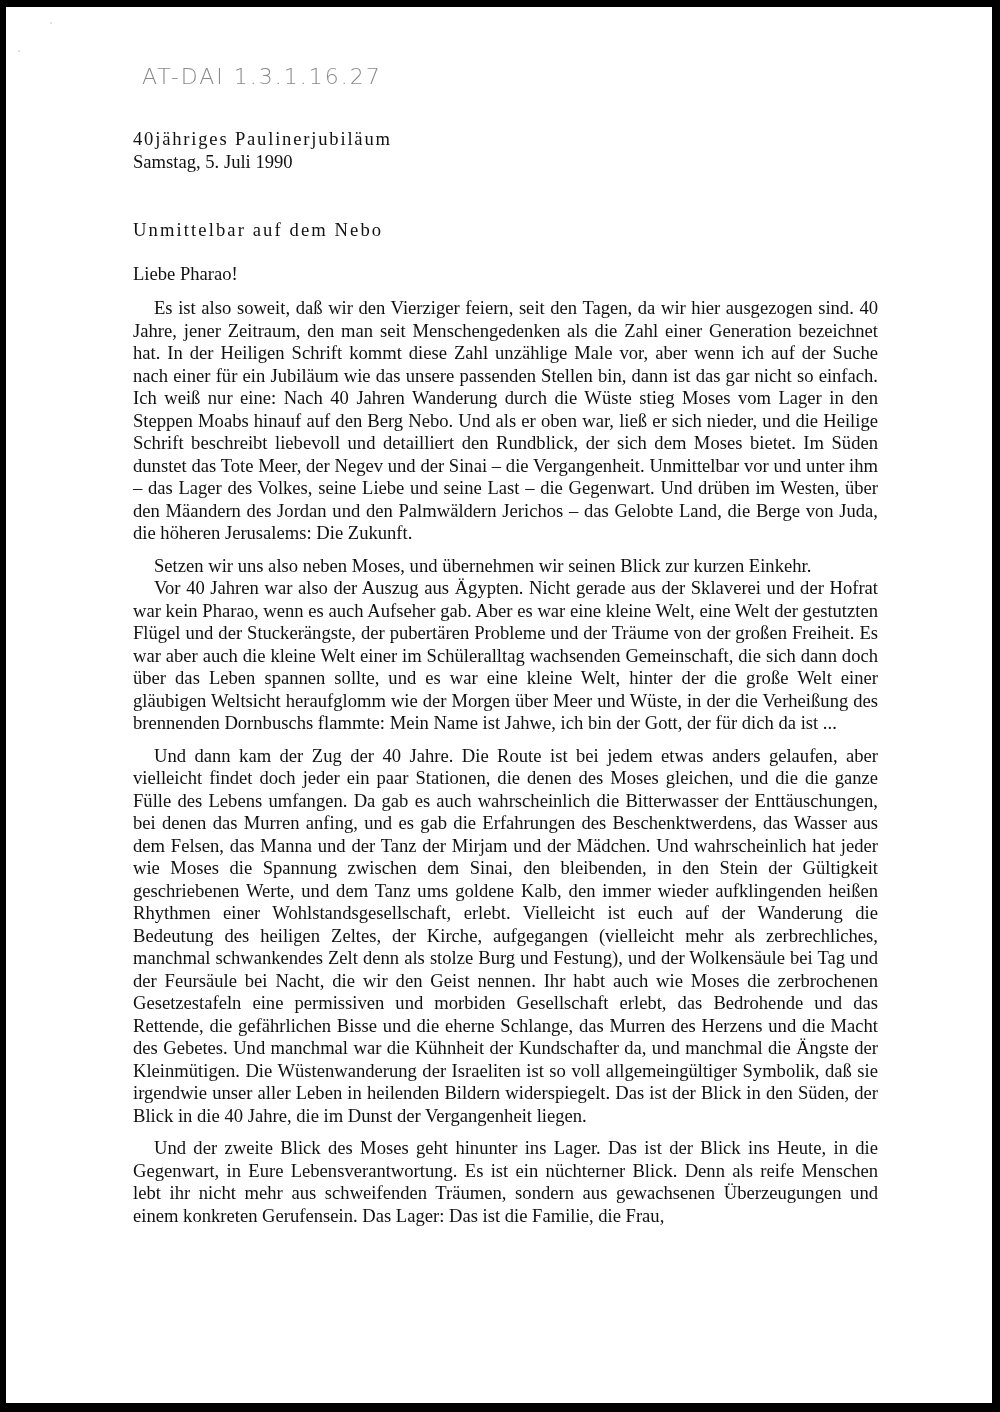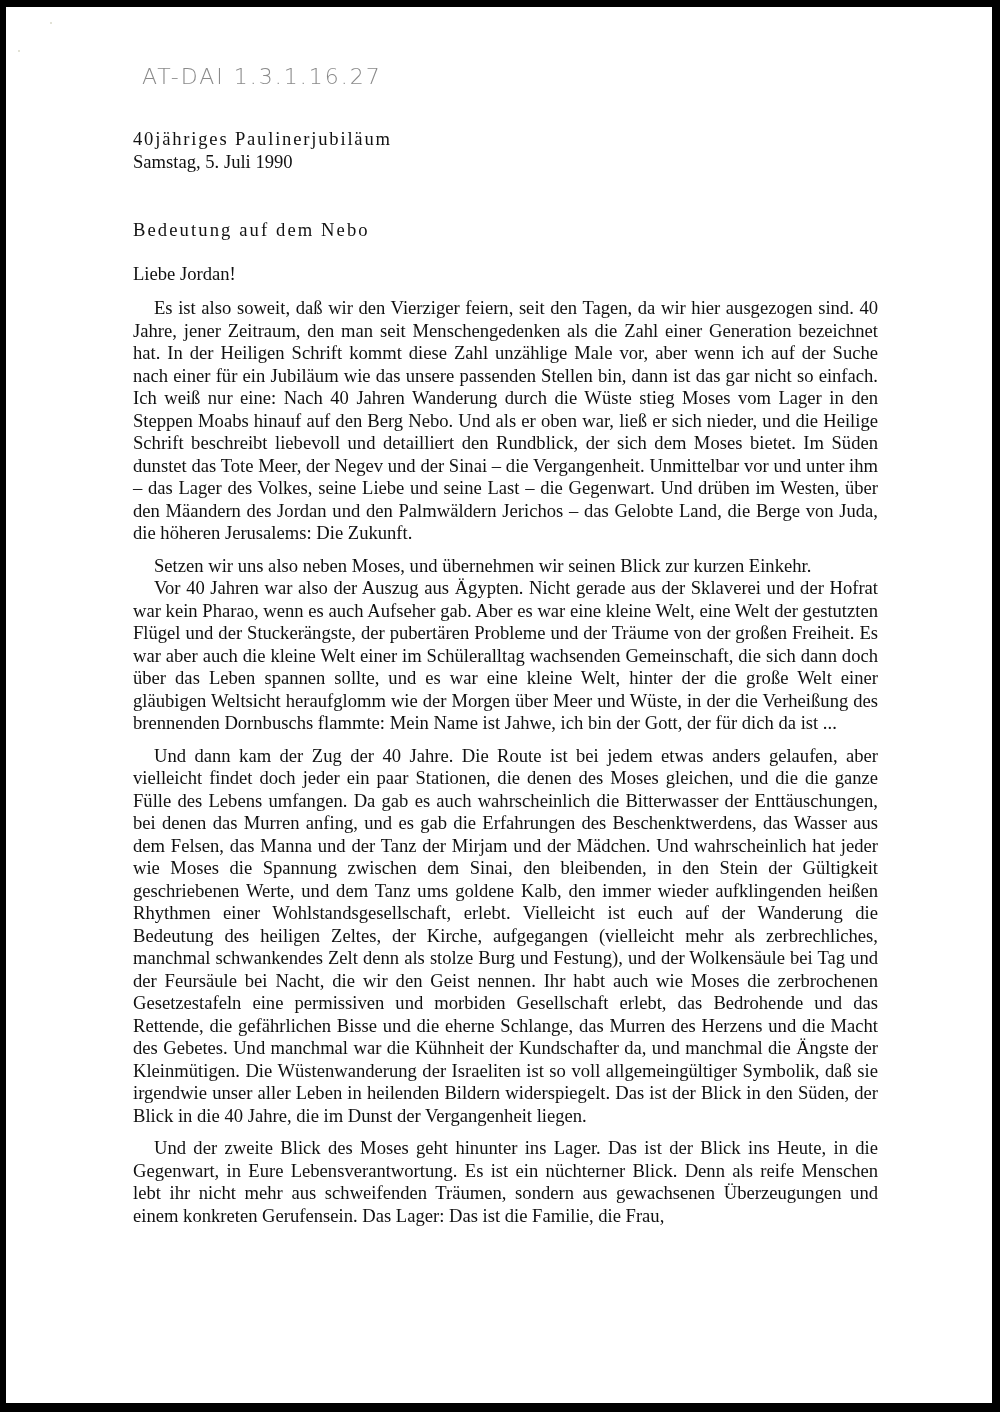--- a/index.html
+++ b/index.html
@@ -104,23 +104,23 @@
 
 <div class="page">
   <span class="speck" style="left:44px;top:15px;"></span>
   <span class="speck" style="left:12px;top:43px;"></span>
 
   <div class="archive-sig">AT-DAI 1.3.1.16.27</div>
 
   <div class="heading1">40jähriges Paulinerjubiläum</div>
   <div class="dateline">Samstag, 5. Juli 1990</div>
 
-  <h1 class="title">Bedeutung auf dem Nebo</h1>
+  <h1 class="title">Unmittelbar auf dem Nebo</h1>
 
-  <div class="salutation">Liebe Jordan!</div>
+  <div class="salutation">Liebe Pharao!</div>
 
   <div class="body-text">
     <p>Es ist also soweit, daß wir den Vierziger feiern, seit den Tagen, da wir hier ausgezogen sind. 40 Jahre, jener Zeitraum, den man seit Menschengedenken als die Zahl einer Generation bezeichnet hat. In der Heiligen Schrift kommt diese Zahl unzählige Male vor, aber wenn ich auf der Suche nach einer für ein Jubiläum wie das unsere passenden Stellen bin, dann ist das gar nicht so einfach. Ich weiß nur eine: Nach 40 Jahren Wanderung durch die Wüste stieg Moses vom Lager in den Steppen Moabs hinauf auf den Berg Nebo. Und als er oben war, ließ er sich nieder, und die Heilige Schrift beschreibt liebevoll und detailliert den Rundblick, der sich dem Moses bietet. Im Süden dunstet das Tote Meer, der Negev und der Sinai – die Vergangenheit. Unmittelbar vor und unter ihm – das Lager des Volkes, seine Liebe und seine Last – die Gegenwart. Und drüben im Westen, über den Mäandern des Jordan und den Palmwäldern Jerichos – das Gelobte Land, die Berge von Juda, die höheren Jerusalems: Die Zukunft.</p>
     <p class="gap-before">Setzen wir uns also neben Moses, und übernehmen wir seinen Blick zur kurzen Einkehr.</p>
     <p>Vor 40 Jahren war also der Auszug aus Ägypten. Nicht gerade aus der Sklaverei und der Hofrat war kein Pharao, wenn es auch Aufseher gab. Aber es war eine kleine Welt, eine Welt der gestutzten Flügel und der Stuckerängste, der pubertären Probleme und der Träume von der großen Freiheit. Es war aber auch die kleine Welt einer im Schüleralltag wachsenden Gemeinschaft, die sich dann doch über das Leben spannen sollte, und es war eine kleine Welt, hinter der die große Welt einer gläubigen Weltsicht heraufglomm wie der Morgen über Meer und Wüste, in der die Verheißung des brennenden Dornbuschs flammte: Mein Name ist Jahwe, ich bin der Gott, der für dich da ist ...</p>
     <p class="gap-before">Und dann kam der Zug der 40 Jahre. Die Route ist bei jedem etwas anders gelaufen, aber vielleicht findet doch jeder ein paar Stationen, die denen des Moses gleichen, und die die ganze Fülle des Lebens umfangen. Da gab es auch wahrscheinlich die Bitterwasser der Enttäuschungen, bei denen das Murren anfing, und es gab die Erfahrungen des Beschenktwerdens, das Wasser aus dem Felsen, das Manna und der Tanz der Mirjam und der Mädchen. Und wahrscheinlich hat jeder wie Moses die Spannung zwischen dem Sinai, den bleibenden, in den Stein der Gültigkeit geschriebenen Werte, und dem Tanz ums goldene Kalb, den immer wieder aufklingenden heißen Rhythmen einer Wohlstandsgesellschaft, erlebt. Vielleicht ist euch auf der Wanderung die Bedeutung des heiligen Zeltes, der Kirche, aufgegangen (vielleicht mehr als zerbrechliches, manchmal schwankendes Zelt denn als stolze Burg und Festung), und der Wolkensäule bei Tag und der Feursäule bei Nacht, die wir den Geist nennen. Ihr habt auch wie Moses die zerbrochenen Gesetzestafeln eine permissiven und morbiden Gesellschaft erlebt, das Bedrohende und das Rettende, die gefährlichen Bisse und die eherne Schlange, das Murren des Herzens und die Macht des Gebetes. Und manchmal war die Kühnheit der Kundschafter da, und manchmal die Ängste der Kleinmütigen. Die Wüstenwanderung der Israeliten ist so voll allgemeingültiger Symbolik, daß sie irgendwie unser aller Leben in heilenden Bildern widerspiegelt. Das ist der Blick in den Süden, der Blick in die 40 Jahre, die im Dunst der Vergangenheit liegen.</p>
     <p class="gap-before-lg">Und der zweite Blick des Moses geht hinunter ins Lager. Das ist der Blick ins Heute, in die Gegenwart, in Eure Lebensverantwortung. Es ist ein nüchterner Blick. Denn als reife Menschen lebt ihr nicht mehr aus schweifenden Träumen, sondern aus gewachsenen Überzeugungen und einem konkreten Gerufensein. Das Lager: Das ist die Familie, die Frau,</p>
   </div>
 </div>
 

